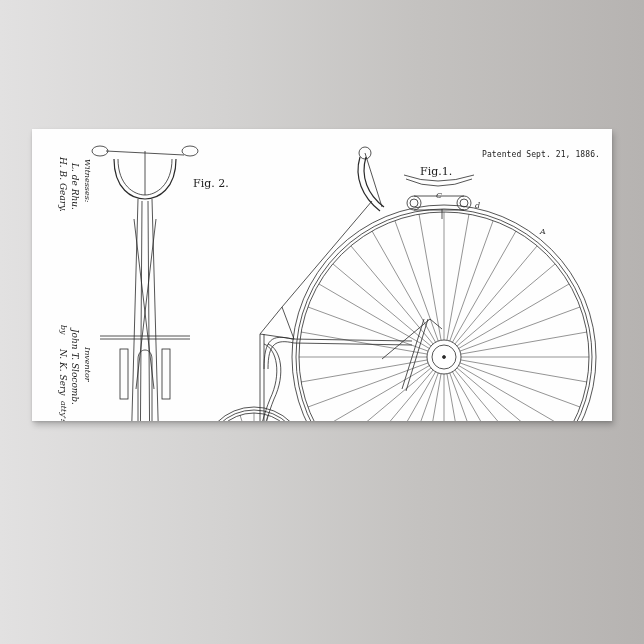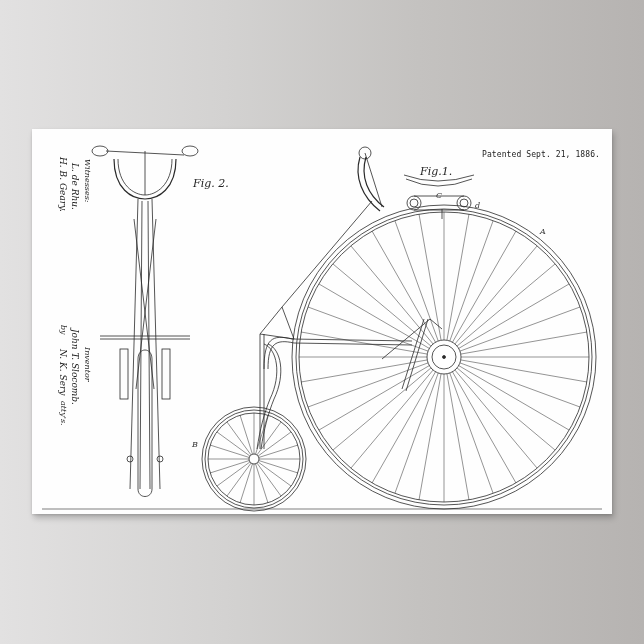--- a/index.html
+++ b/index.html
@@ -1,23 +1,23 @@
 <!DOCTYPE html>
 <html><head>
 <meta charset="utf-8">
 <style>
   html,body{margin:0;padding:0;}
   body{width:644px;height:644px;overflow:hidden;position:relative;
     background:linear-gradient(90deg,#e2e1e1 0%,#d3d2d1 35%,#c4c2c0 65%,#b6b3b1 100%);
     font-family:"DejaVu Serif",serif;}
-  .poster{position:absolute;left:32px;top:129px;width:580px;height:385px;background:#fefefe;
+  .poster{position:absolute;left:32px;top:129px;width:580px;height:292px;background:#fefefe;
     box-shadow:2px 4px 6px rgba(0,0,0,0.22),0 1px 2px rgba(0,0,0,0.12);overflow:hidden;text-align:right;}
   .poster svg{position:absolute;left:0;top:0;}
   .patent-date{position:absolute;left:450px;top:21px;font-family:"DejaVu Sans Mono",monospace;font-size:8px;color:#222;letter-spacing:0.1px;white-space:nowrap;}
-  .fig-label{position:absolute;font-family:"DejaVu Serif",serif;font-style:italic;font-size:11px;color:#222;white-space:nowrap;}
+  .fig-label{position:absolute;font-family:"DejaVu Serif",serif;font-size:11px;color:#222;white-space:nowrap;}
   .fig1{left:388px;top:36px;}
   .fig2{left:155px;top:48px;margin-left:6px;}
   .vert{position:absolute;transform-origin:left top;transform:rotate(90deg);font-family:"DejaVu Serif",serif;font-style:italic;color:#222;white-space:nowrap;}
   .sig{font-size:9px;}
   .sig-small{font-size:8px;}
   .letter{position:absolute;font-family:"DejaVu Serif",serif;font-style:italic;font-size:8px;color:#333;}
 </style>
 </head>
 <body>
 

